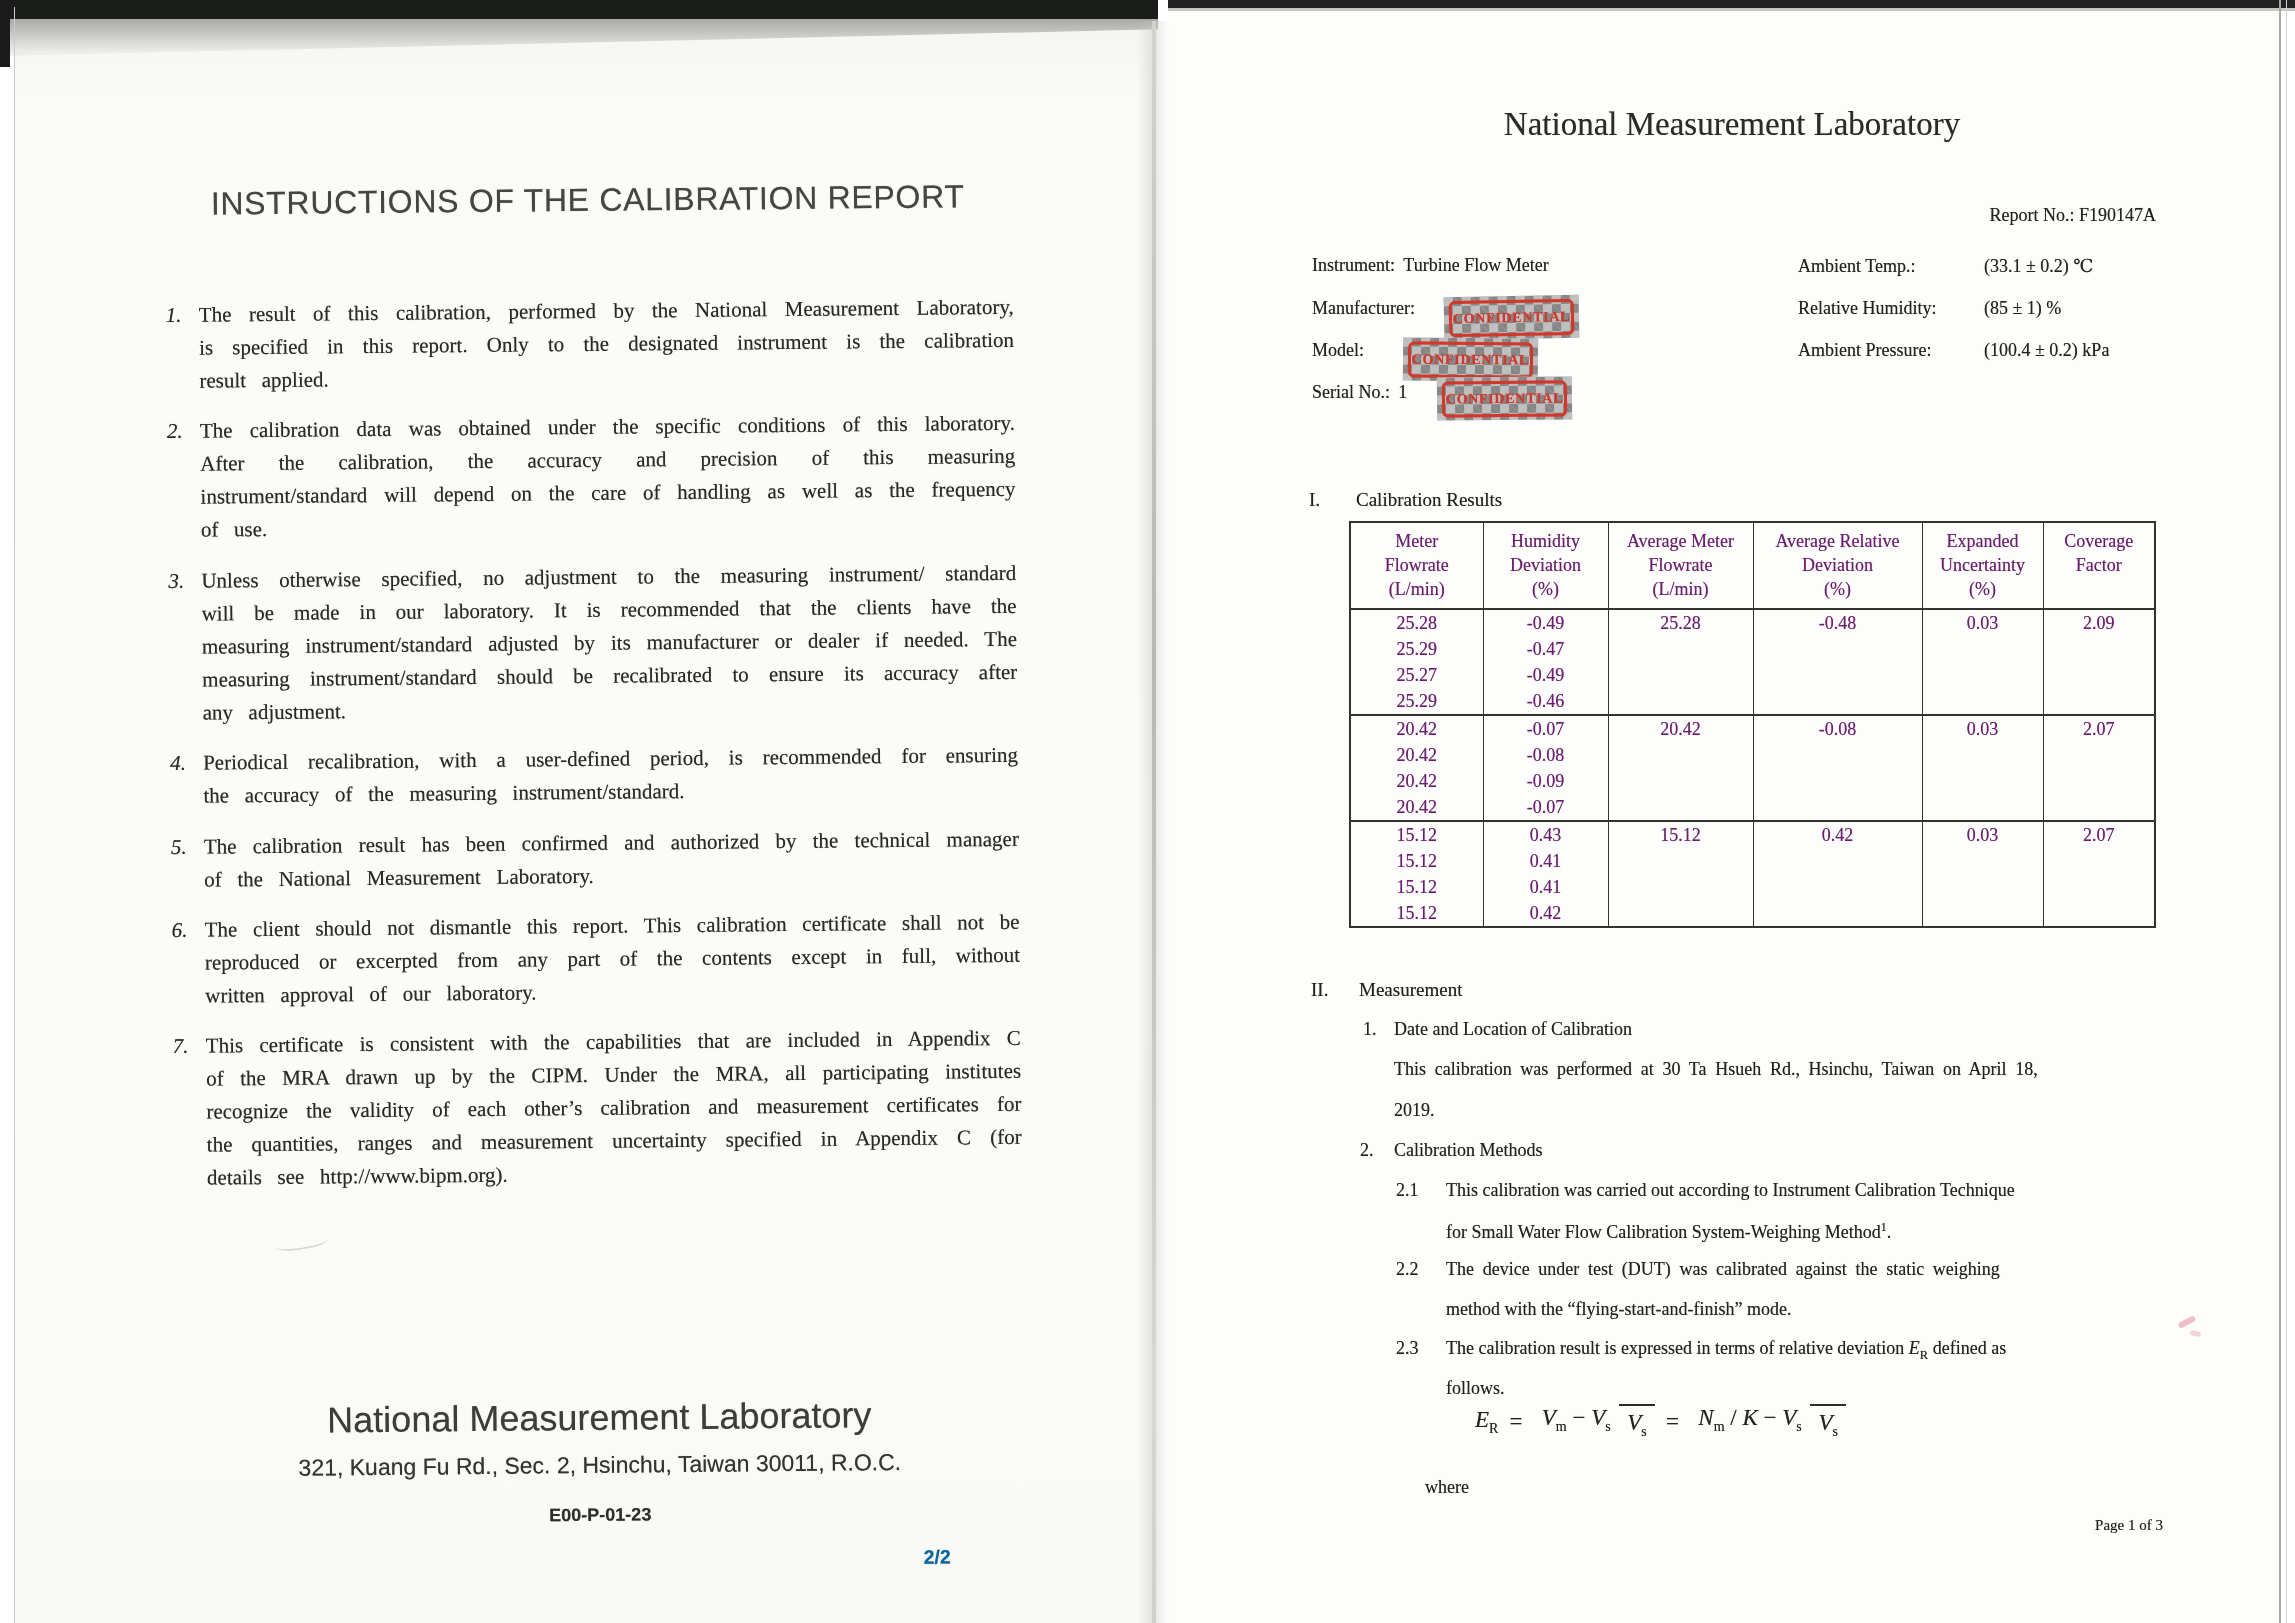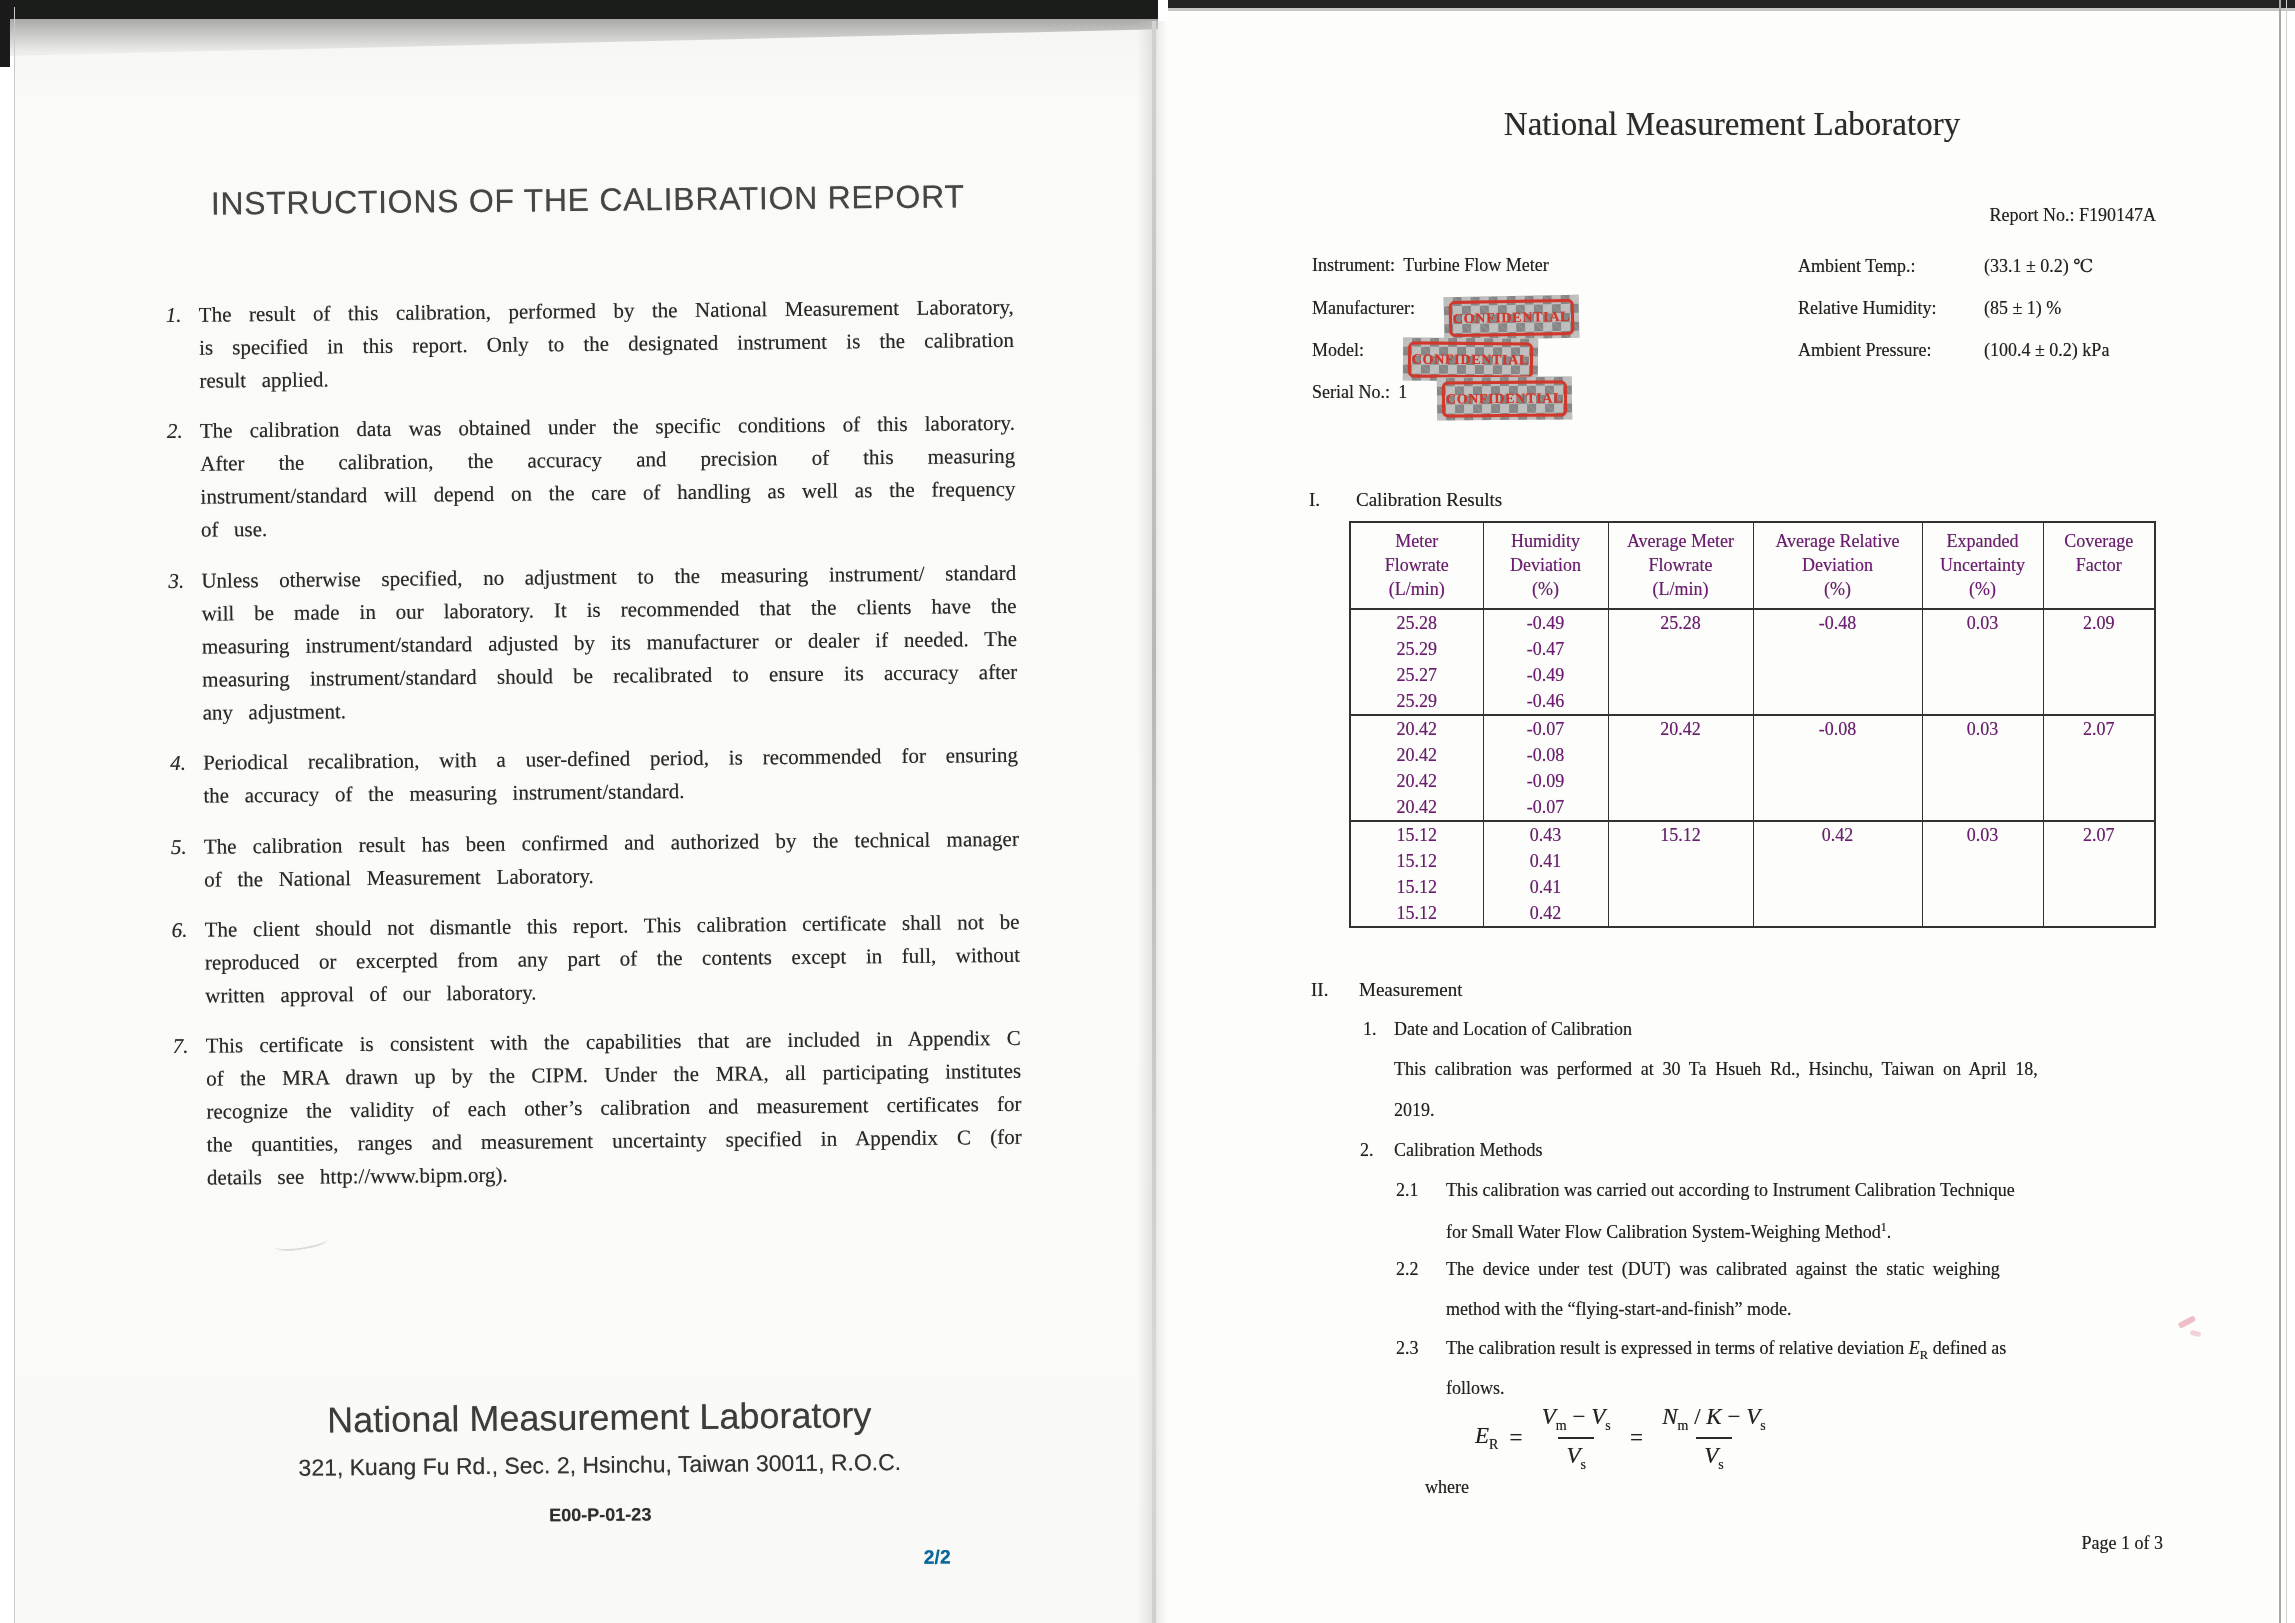--- a/index.html
+++ b/index.html
@@ -98,25 +98,25 @@
   .ctable td.avg { vertical-align:top; }
 
   .d-line { position:absolute; font-size:18px; white-space:nowrap; }
   .just { word-spacing:4.2px; }
   sup.fn { font-size:11.8px; vertical-align:super; }
 
   .formula { position:absolute; left:305px; top:1404px; display:flex; align-items:center;
     gap:11px; font-size:23px; }
   .formula i { font-family:"Liberation Serif",serif; }
   .formula sub { font-size:14px; }
-  .frac { display:inline-flex; flex-direction:column; align-items:center;justify-content:center; }
+  .frac { display:inline-flex; flex-direction:row; align-items:center;justify-content:center; }
   .frac .fnum { padding:0 8.3px 3.5px; white-space:nowrap; }
   .frac .fden { border-top:2.1px solid #2b2b29; padding:3.5px 8.3px 0; white-space:nowrap; }
 
-  .rp-pagefooter { position:absolute; left:764px; top:1517px; width:229px; text-align:right; font-size:18px;margin-top:16px; }
+  .rp-pagefooter { position:absolute; left:764px; top:1517px; width:229px; text-align:right; font-size:15px; }
   .pink1 { position:absolute; left:1008px; top:1319px; width:18px; height:6.2px; background:#eaa8b5;
     opacity:.75; transform:rotate(-28deg); border-radius:2.8px; }
   .pink2 { position:absolute; left:1020px; top:1331px; width:11px; height:4.9px; background:#eec0ca;
     opacity:.7; transform:rotate(14deg); border-radius:2.8px; }
 </style>
 </head>
 <body>
 
 <div id="canvas">
 

